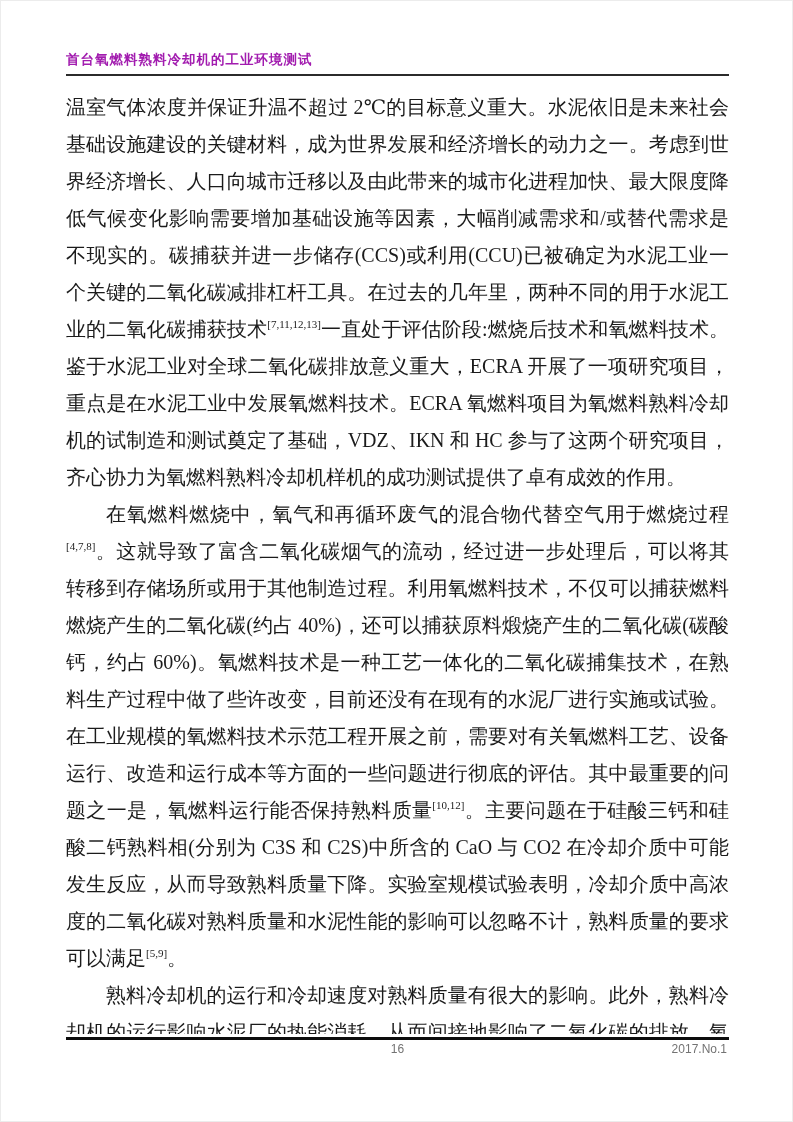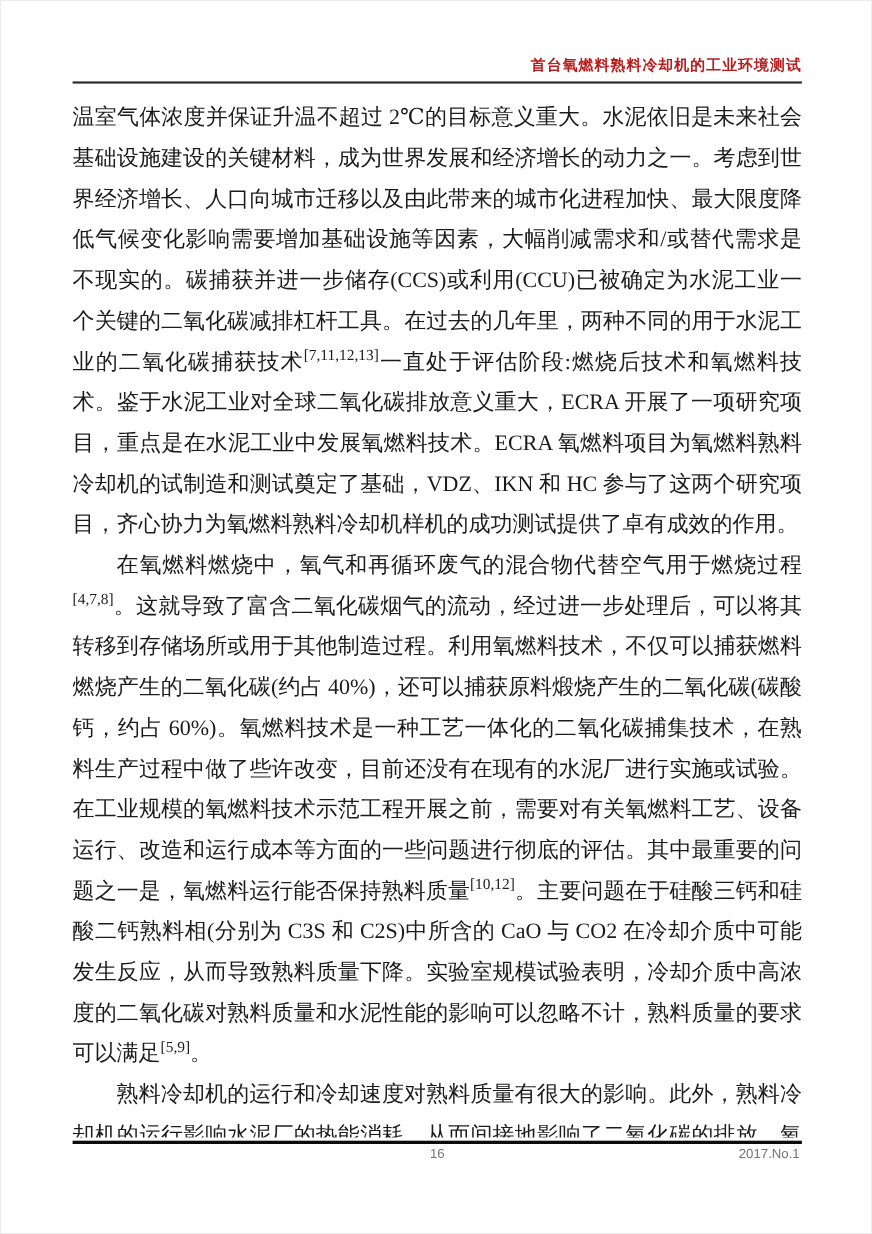--- a/index.html
+++ b/index.html
@@ -14,25 +14,25 @@
     font-family: "Liberation Serif", "DejaVu Serif", serif;
     color: #1b1b1b;
   }
   .header {
     position: absolute;
     top: 50px;
     left: 65px;
     right: 63px;
   }
   .header-title {
-    text-align: right;
+    text-align: left;
     font-size: 13.5px;
     font-weight: bold;
     letter-spacing: 1px;
-    color: #b91c1c;
+    color: #a21caf;
   }
   .header-rule {
     margin-top: 5px;
     border-top: 2px solid #2b2b2b;
     height: 0;
   }
   .doc-body {
     position: absolute;
     top: 88px;
     left: 65px;
@@ -40,21 +40,21 @@
     height: 945px;
     overflow: hidden;
     font-size: 20px;
     line-height: 37px;
     text-align: justify;
     text-justify: inter-ideograph;
   }
   .para { margin: 0; }
   .para.indent { text-indent: 2em; }
   sup.cite {
-    font-size: 14px;
+    font-size: 11px;
     line-height: 0;
     vertical-align: super;
     letter-spacing: 0;
   }
   .footer {
     position: absolute;
     left: 65px;
     right: 63px;
     top: 1036px;
   }

